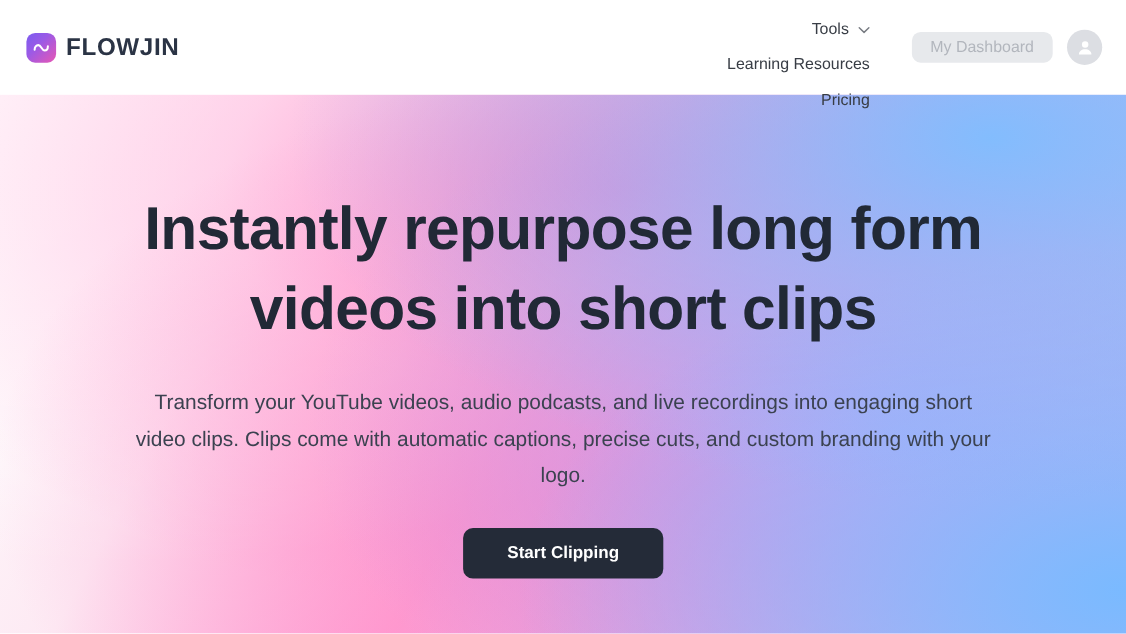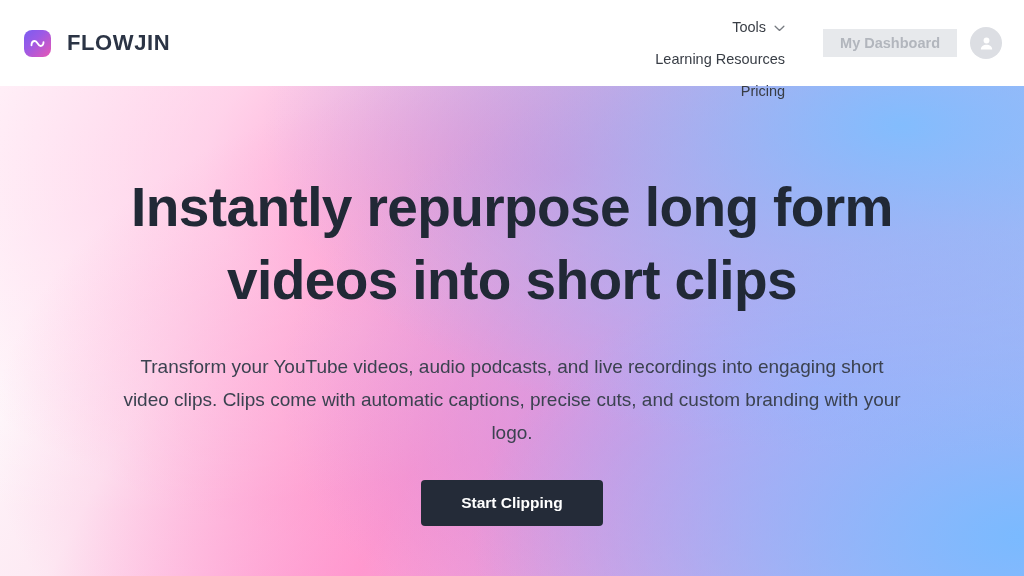--- a/index.html
+++ b/index.html
@@ -32,21 +32,21 @@
     background: #ffffff;
     display: flex;
     align-items: center;
     padding: 0 22px 0 24px;
     flex: 0 0 86px;
   }
 
   .brand {
     display: flex;
     align-items: center;
-    gap: 16px;
+    gap: 9px;
     text-decoration: none;
   }
 
   .brand-mark {
     width: 27px;
     height: 27px;
     border-radius: 8px;
     background: linear-gradient(135deg, #7b5cf0 0%, #9b5ae6 40%, #e857b4 100%);
     display: flex;
     align-items: center;
@@ -92,22 +92,22 @@
     opacity: 0.75;
   }
 
   .dashboard-btn {
     margin-left: 19px;
     background: #e7e9ec;
     color: #b2b6bd;
     border: none;
     font-family: inherit;
     font-size: 14.5px;
-    font-weight: 700;
-    border-radius: 0;
+    font-weight: 400;
+    border-radius: 8px;
     padding: 6px 17px;
     cursor: pointer;
     white-space: nowrap;
   }
 
   .avatar {
     margin-left: 13px;
     width: 32px;
     height: 32px;
     border-radius: 50%;
@@ -170,21 +170,21 @@
     justify-content: center;
   }
 
   .cta {
     background: #242b38;
     color: #ffffff;
     border: none;
     font-family: inherit;
     font-size: 15.5px;
     font-weight: 700;
-    border-radius: 4px;
+    border-radius: 9px;
     padding: 15px 40px;
     cursor: pointer;
     line-height: 1;
   }
 </style>
 </head>
 <body>
 
 <div class="page">
 

